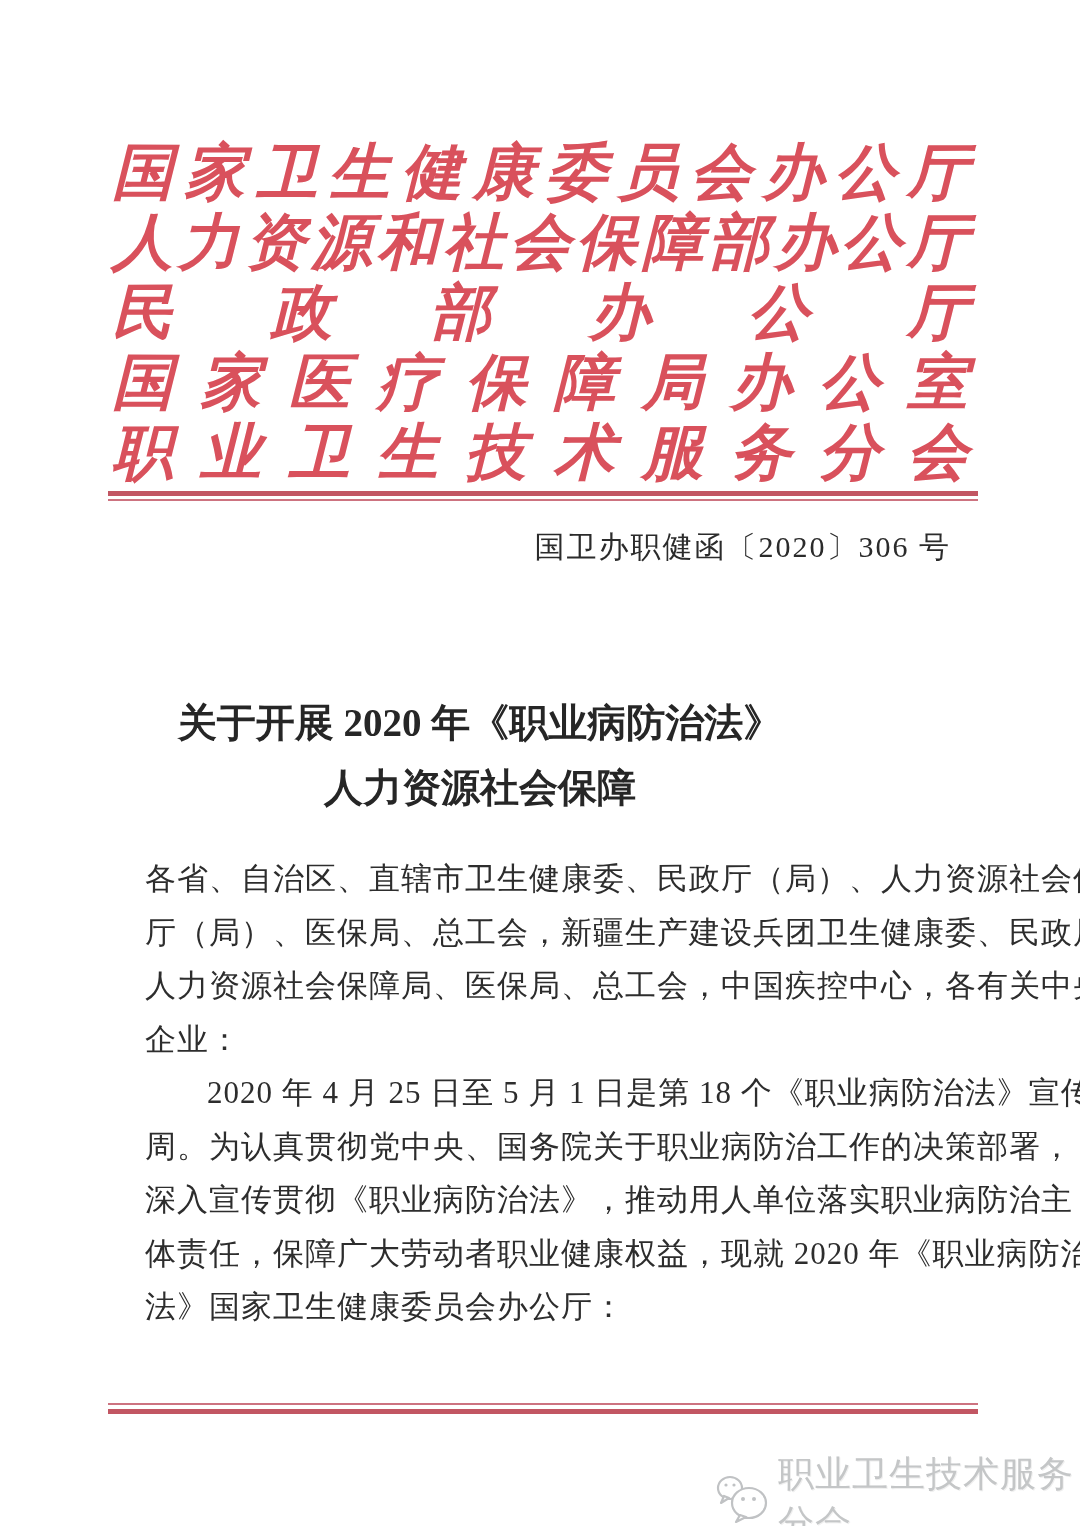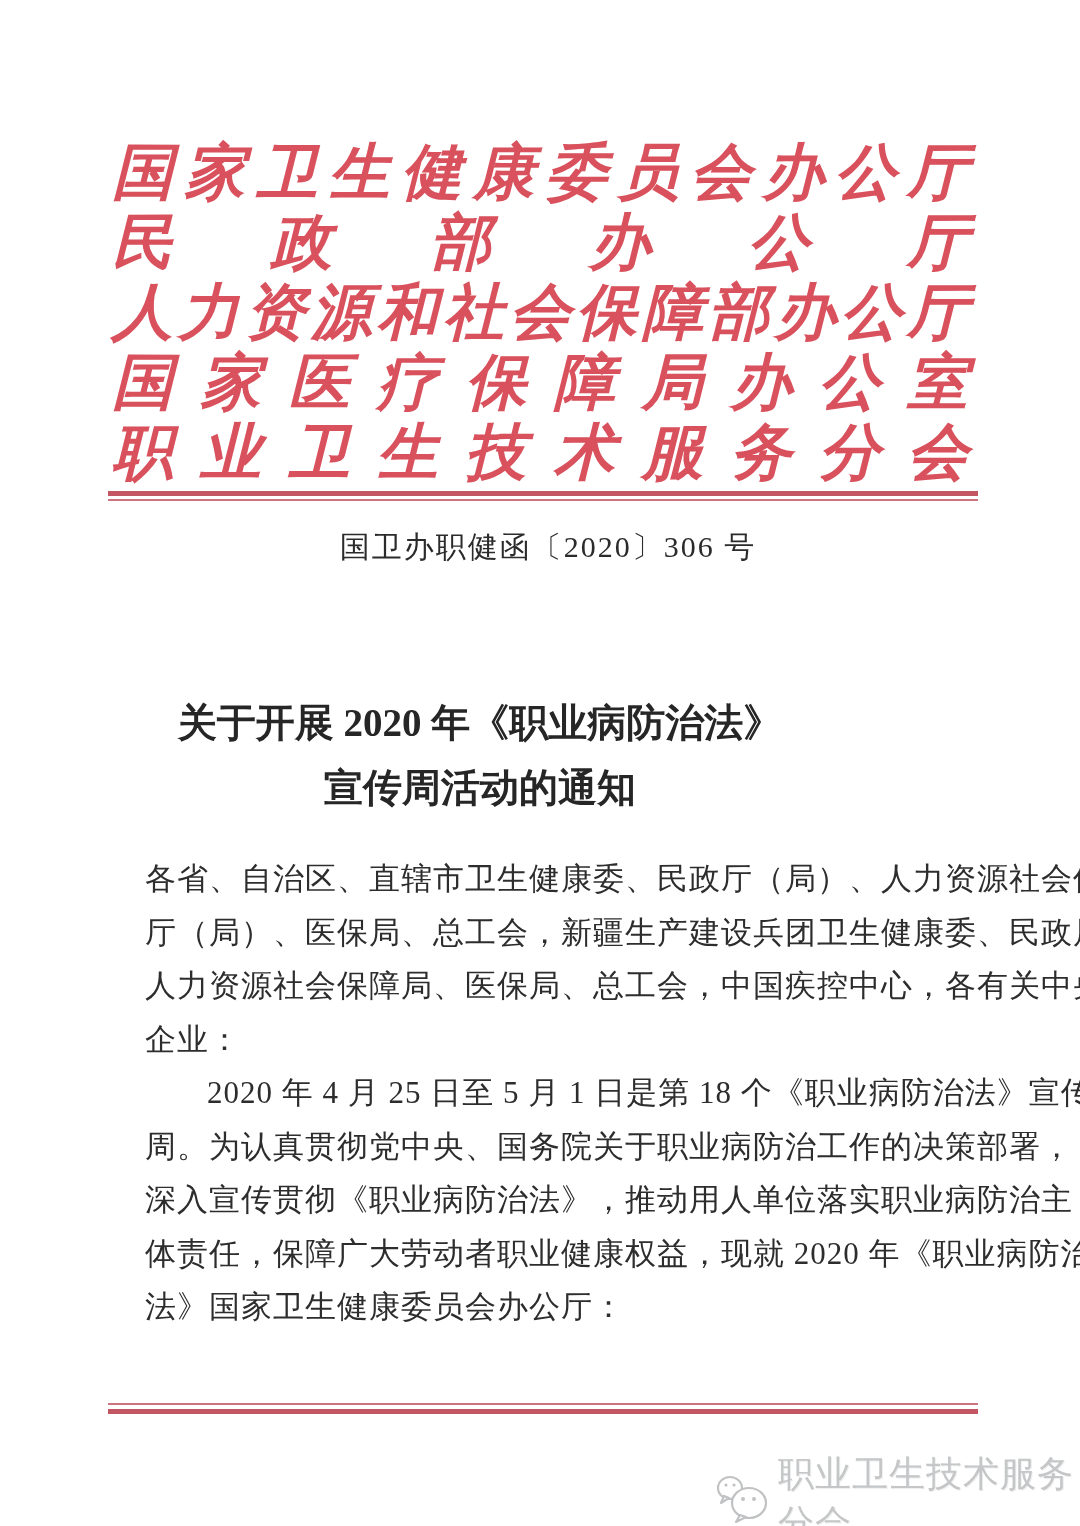--- a/index.html
+++ b/index.html
@@ -39,21 +39,21 @@
   .rule-top .thick { height: 5px; background: #c25663; }
   .rule-top .thin  { height: 2px; background: #cd7380; margin-top: 3px; }
   .rule-bottom { top: 1403px; }
   .rule-bottom .thin  { height: 2px; background: #cd7380; }
   .rule-bottom .thick { height: 5px; background: #c25663; margin-top: 4px; }
 
   
   .doc-number {
     position: absolute;
     top: 527px; left: 145px; width: 806px;
-    text-align: center;
+    text-align: right;
     font-size: 30px;
     color: #2b2b2b;
     letter-spacing: 2px;
   }
 
   
   .notice-title {
     position: absolute;
     top: 690px; left: 0; width: 960px;
     text-align: center;
@@ -97,36 +97,36 @@
   }
   .wechat-icon { width: 56px; height: 52px; flex: none; }
 </style>
 </head>
 <body>
 
 <div class="page">
 
   <div class="letterhead">
     <div class="agency-line">国家卫生健康委员会办公厅</div>
+    <div class="agency-line">人力资源和社会保障部办公厅</div>
     <div class="agency-line">民政部办公厅</div>
-    <div class="agency-line">人力资源和社会保障部办公厅</div>
     <div class="agency-line">国家医疗保障局办公室</div>
     <div class="agency-line">职业卫生技术服务分会</div>
   </div>
 
   <div class="rule rule-top">
     <div class="thick"></div>
     <div class="thin"></div>
   </div>
 
   <div class="doc-number">国卫办职健函〔2020〕306 号</div>
 
   <div class="notice-title">
     <div>关于开展 2020 年《职业病防治法》</div>
-    <div>宣传周活动的通知</div>
+    <div>人力资源社会保障</div>
   </div>
 
   <div class="body-block">
     <div class="bline jline">各省、自治区、直辖市卫生健康委、民政厅（局）、人力资源社会保障</div>
     <div class="bline jline">厅（局）、医保局、总工会，新疆生产建设兵团卫生健康委、民政局、</div>
     <div class="bline jline">人力资源社会保障局、医保局、总工会，中国疾控中心，各有关中央</div>
     <div class="bline">企业：</div>
 
     <div class="bline jline indent">2020 年 4 月 25 日至 5 月 1 日是第 18 个《职业病防治法》宣传</div>
     <div class="bline jline">周。为认真贯彻党中央、国务院关于职业病防治工作的决策部署，</div>

